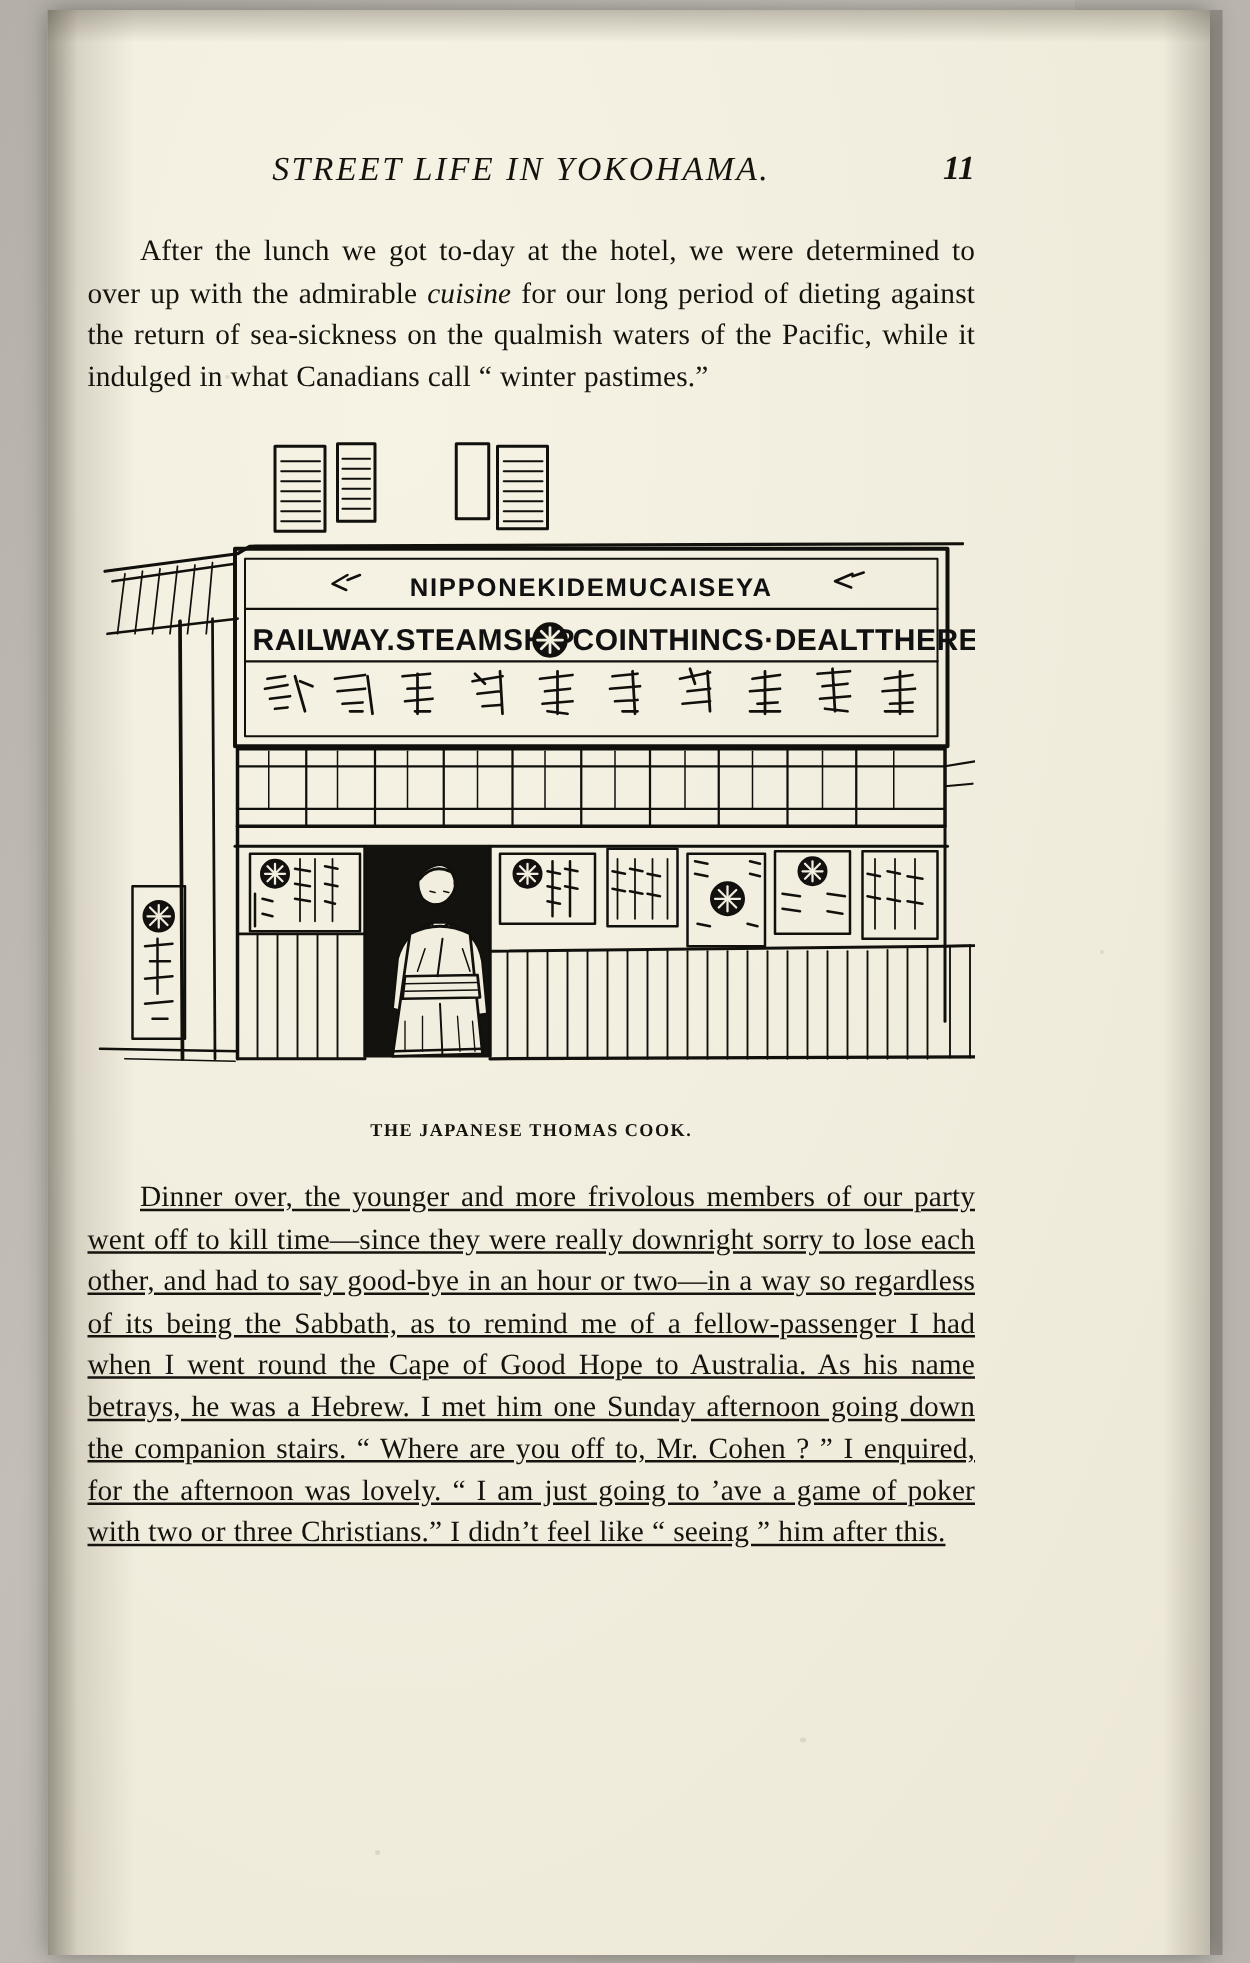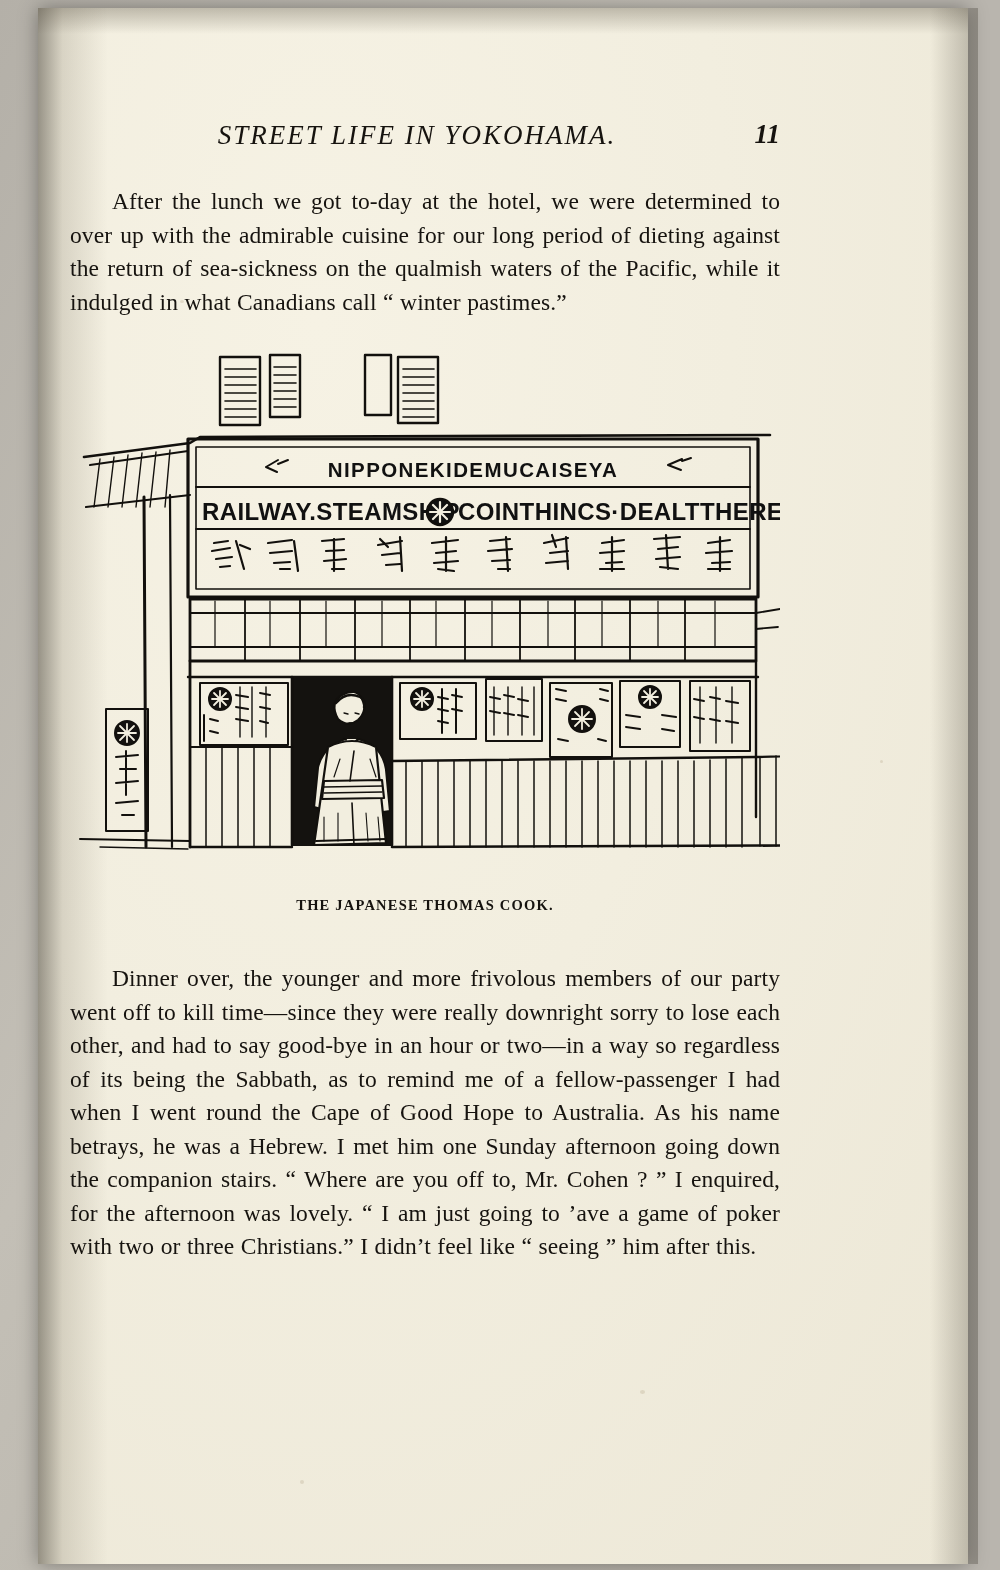--- a/index.html
+++ b/index.html
@@ -99,39 +99,39 @@
     margin: 0 0 0 0;
     font-size: 23.5px;
     line-height: 33.5px;
     text-align: justify;
     text-align-last: left;
     letter-spacing: .1px;
     word-spacing: .5px;
   }
   p.body + p.body { margin-top: 2px; }
   p.indent { text-indent: 42px; }
-  .ital { }
+  .ital { font-style: italic; }
 
   
   #figure {
     margin: 28px 8px 0 0;
     width: 710px;
   }
   #figure svg { display: block; }
   .caption {
     margin-top: 10px;
     text-align: center;
     font-size: 14.5px;
     letter-spacing: 1.2px;
     font-variant: small-caps;
     text-transform: uppercase;
     font-weight: 600;
   }
 
-  #after-fig { margin-top: 48px; }
+  #after-fig { margin-top: 28px; text-decoration: underline; }
 
   
   .sign-main {
     font-family: "Liberation Sans", sans-serif;
     font-weight: 700;
     fill: #111;
   }
 </style>
 </head>
 <body>

